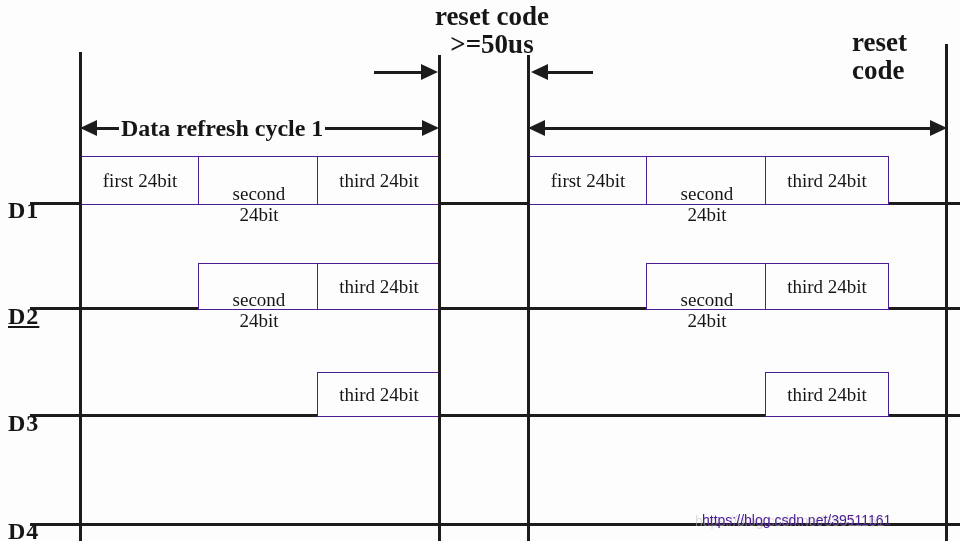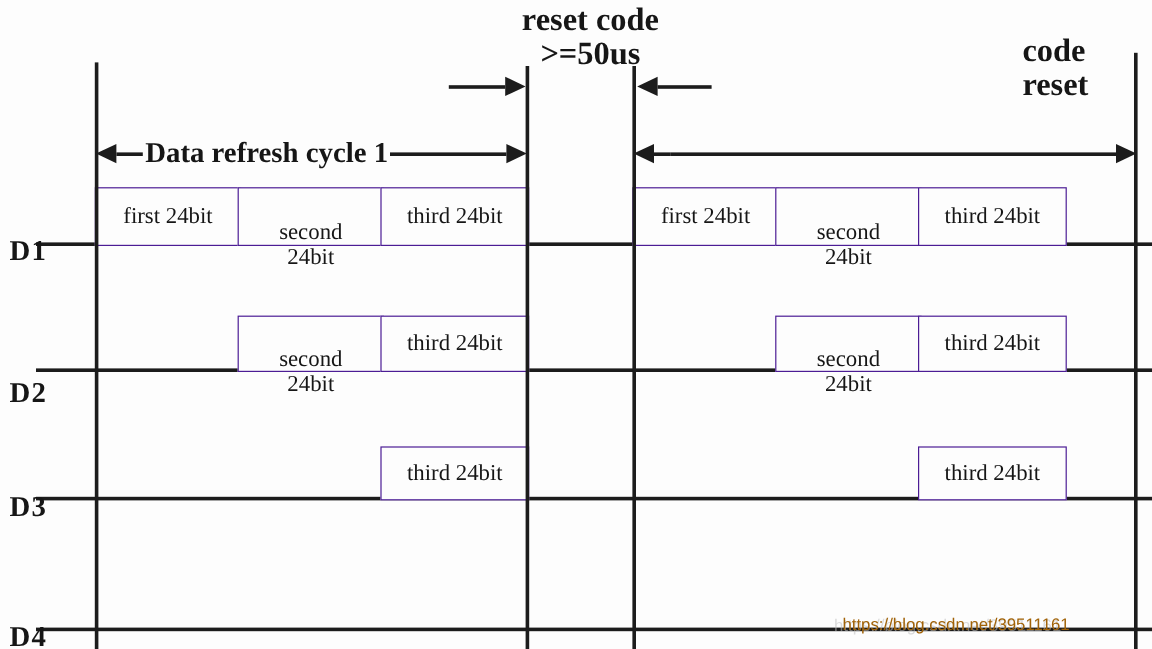--- a/index.html
+++ b/index.html
@@ -46,38 +46,38 @@
   .grow{flex:1;}
   .ah-l{width:0;height:0;border-top:8px solid transparent;border-bottom:8px solid transparent;border-right:17px solid #1c1c1c;flex:none;}
   .ah-r{width:0;height:0;border-top:8px solid transparent;border-bottom:8px solid transparent;border-left:17px solid #1c1c1c;flex:none;}
   .dim .dimtext{
     font-weight:bold;font-size:24px;
     padding:0 2px;white-space:nowrap;
   }
   .watermark{
     position:absolute;left:702px;top:512px;width:252px;
     font-family:"Liberation Sans","DejaVu Sans",sans-serif;
-    font-size:14px;color:#a16207;
+    font-size:14px;color:#4c1d95;
     white-space:nowrap;
     text-shadow:-7px 1px 0 rgba(190,190,190,.55);
   }
 </style>
 </head>
 <body>
 
 <div id="stage">
 
   <div class="toplabel" style="left:402px;top:2px;width:180px;">
     <div>reset code</div>
     <div>&gt;=50us</div>
   </div>
 
   <div class="toplabel" style="left:852px;top:28px;width:84px;text-align:left;">
+    <div>reset</div>
     <div>code</div>
-    <div>reset</div>
   </div>
 
   <div class="dim" style="left:374px;top:58px;width:64px;">
     <div class="seg grow"></div>
     <div class="ah-r"></div>
   </div>
   <div class="dim" style="left:531px;top:58px;width:62px;">
     <div class="ah-l"></div>
     <div class="seg grow"></div>
   </div>
@@ -96,21 +96,21 @@
     <div class="seg grow"></div>
     <div class="ah-r"></div>
   </div>
 
   <div class="hline" style="left:30px;top:202px;width:930px;"></div>
   <div class="hline" style="left:30px;top:307px;width:930px;"></div>
   <div class="hline" style="left:30px;top:414px;width:930px;"></div>
   <div class="hline" style="left:30px;top:523px;width:930px;"></div>
 
   <div class="rowlabel" style="top:170px;">D1</div>
-  <div class="rowlabel" style="top:288px;">D2</div>
+  <div class="rowlabel" style="top:276px;text-decoration:underline;">D2</div>
   <div class="rowlabel" style="top:383px;">D3</div>
   <div class="rowlabel" style="top:491px;">D4</div>
 
   <div class="box" style="left:79px;top:156px;width:122px;height:49px;">
     <span>first 24bit</span>
   </div>
   <div class="box" style="left:198px;top:156px;width:122px;height:49px;">
     <span class="narrow">second 24bit</span>
   </div>
   <div class="box" style="left:317px;top:156px;width:124px;height:49px;">

